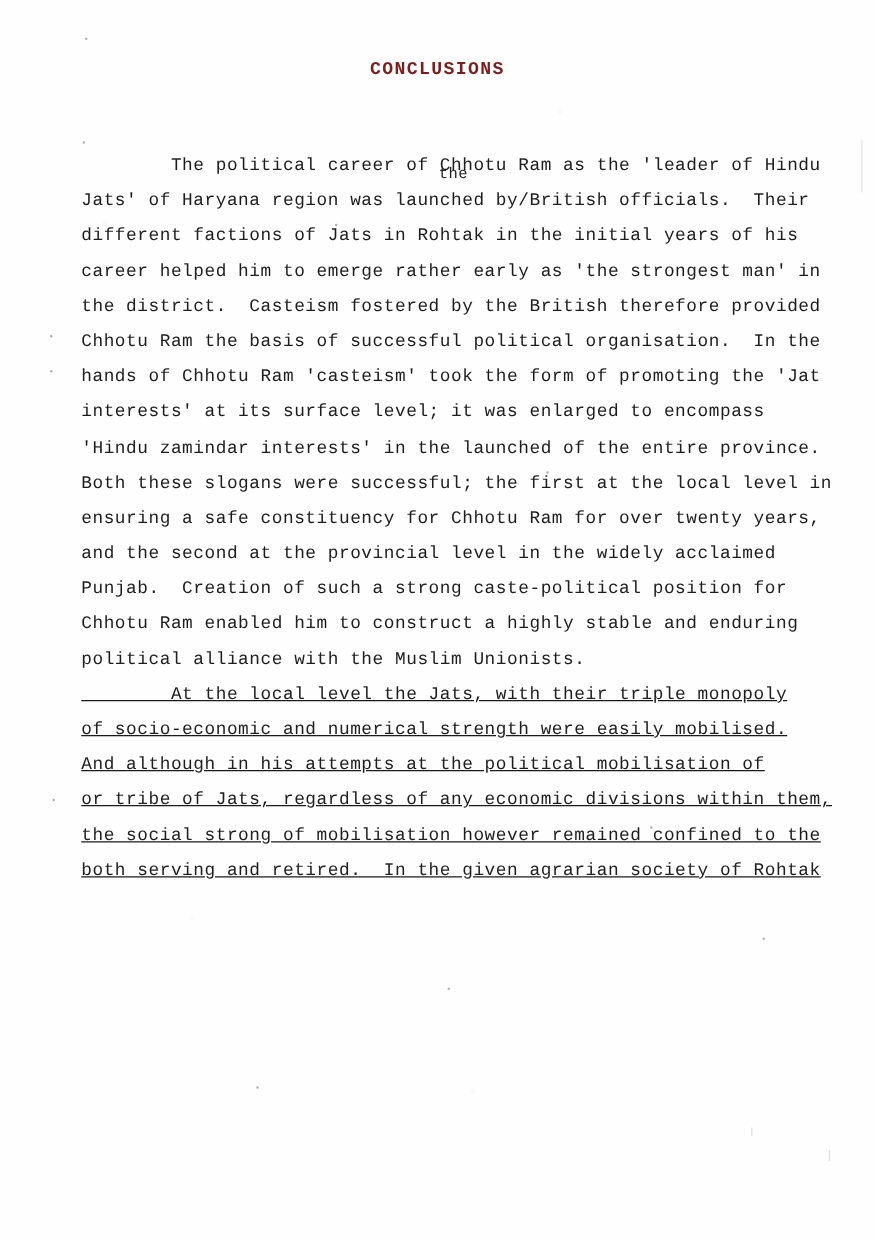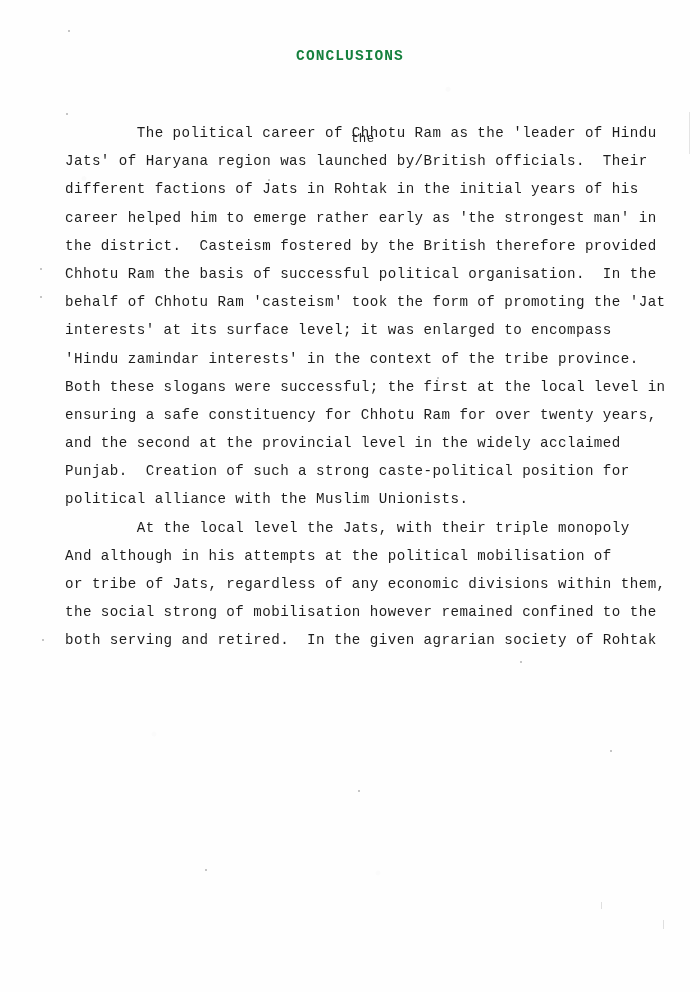--- a/index.html
+++ b/index.html
@@ -57,36 +57,37 @@
 
   #heading {
     position: absolute;
     top: 48px;
     left: 0;
     width: 700px;
     text-align: center;
     font-size: 14.5px;
     letter-spacing: 1.1px;
     font-weight: 700;
-    color: #15803d;
+    color: #7f1d1d;
   }
 
   #body-text {
     position: absolute;
     top: 103px;
     left: 65px;
     width: 600px;
     margin-top: 16px;
   }
 
   .para {
     margin: 0;
   }
   .para + .para {
     margin-top: 0;
+    text-decoration: underline;
   }
 
   .tline {
     position: relative;
     height: 28.2px;
     line-height: 28.2px;
     font-size: 14.2px;
     letter-spacing: 0.45px;
     white-space: pre;
     color: #1d1d1d;
@@ -140,31 +141,33 @@
   <div id="heading">CONCLUSIONS</div>
 
   <div id="body-text">
       <div class="para">
         <div class="tline"><span>        The political career of Chhotu Ram as the 'leader of Hindu</span></div>
         <div class="tline"><span class="insert-above">the</span><span>Jats' of Haryana region was launched by/British officials.  Their</span></div>
         <div class="tline"><span>different factions of Jats in Rohtak in the initial years of his</span></div>
         <div class="tline"><span>career helped him to emerge rather early as 'the strongest man' in</span></div>
         <div class="tline"><span>the district.  Casteism fostered by the British therefore provided</span></div>
         <div class="tline"><span>Chhotu Ram the basis of successful political organisation.  In the</span></div>
-        <div class="tline"><span>behalf of Chhotu Ram 'casteism' took the form of promoting the 'Jat</span></div>
+        <div class="tline"><span>hands of Chhotu Ram 'casteism' took the form of promoting the 'Jat</span></div>
         <div class="tline"><span>interests' at its surface level; it was enlarged to encompass</span></div>
-        <div class="tline"><span>'Hindu zamindar interests' in the context of the tribe province.</span></div>
+        <div class="tline"><span>'Hindu zamindar interests' in the launched of the entire province.</span></div>
         <div class="tline"><span>Both these slogans were successful; the first at the local level in</span></div>
         <div class="tline"><span>ensuring a safe constituency for Chhotu Ram for over twenty years,</span></div>
         <div class="tline"><span>and the second at the provincial level in the widely acclaimed</span></div>
         <div class="tline"><span>Punjab.  Creation of such a strong caste-political position for</span></div>
+        <div class="tline"><span>Chhotu Ram enabled him to construct a highly stable and enduring</span></div>
         <div class="tline"><span>political alliance with the Muslim Unionists.</span></div>
       </div>
       <div class="para">
         <div class="tline"><span>        At the local level the Jats, with their triple monopoly</span></div>
+        <div class="tline"><span>of socio-economic and numerical strength were easily mobilised.</span></div>
         <div class="tline"><span>And although in his attempts at the political mobilisation of</span></div>
         <div class="tline"><span>or tribe of Jats, regardless of any economic divisions within them,</span></div>
         <div class="tline"><span>the social strong of mobilisation however remained confined to the</span></div>
         <div class="tline"><span>both serving and retired.  In the given agrarian society of Rohtak</span></div>
       </div>
     </div>
 
 </div>
 
 </body></html>

